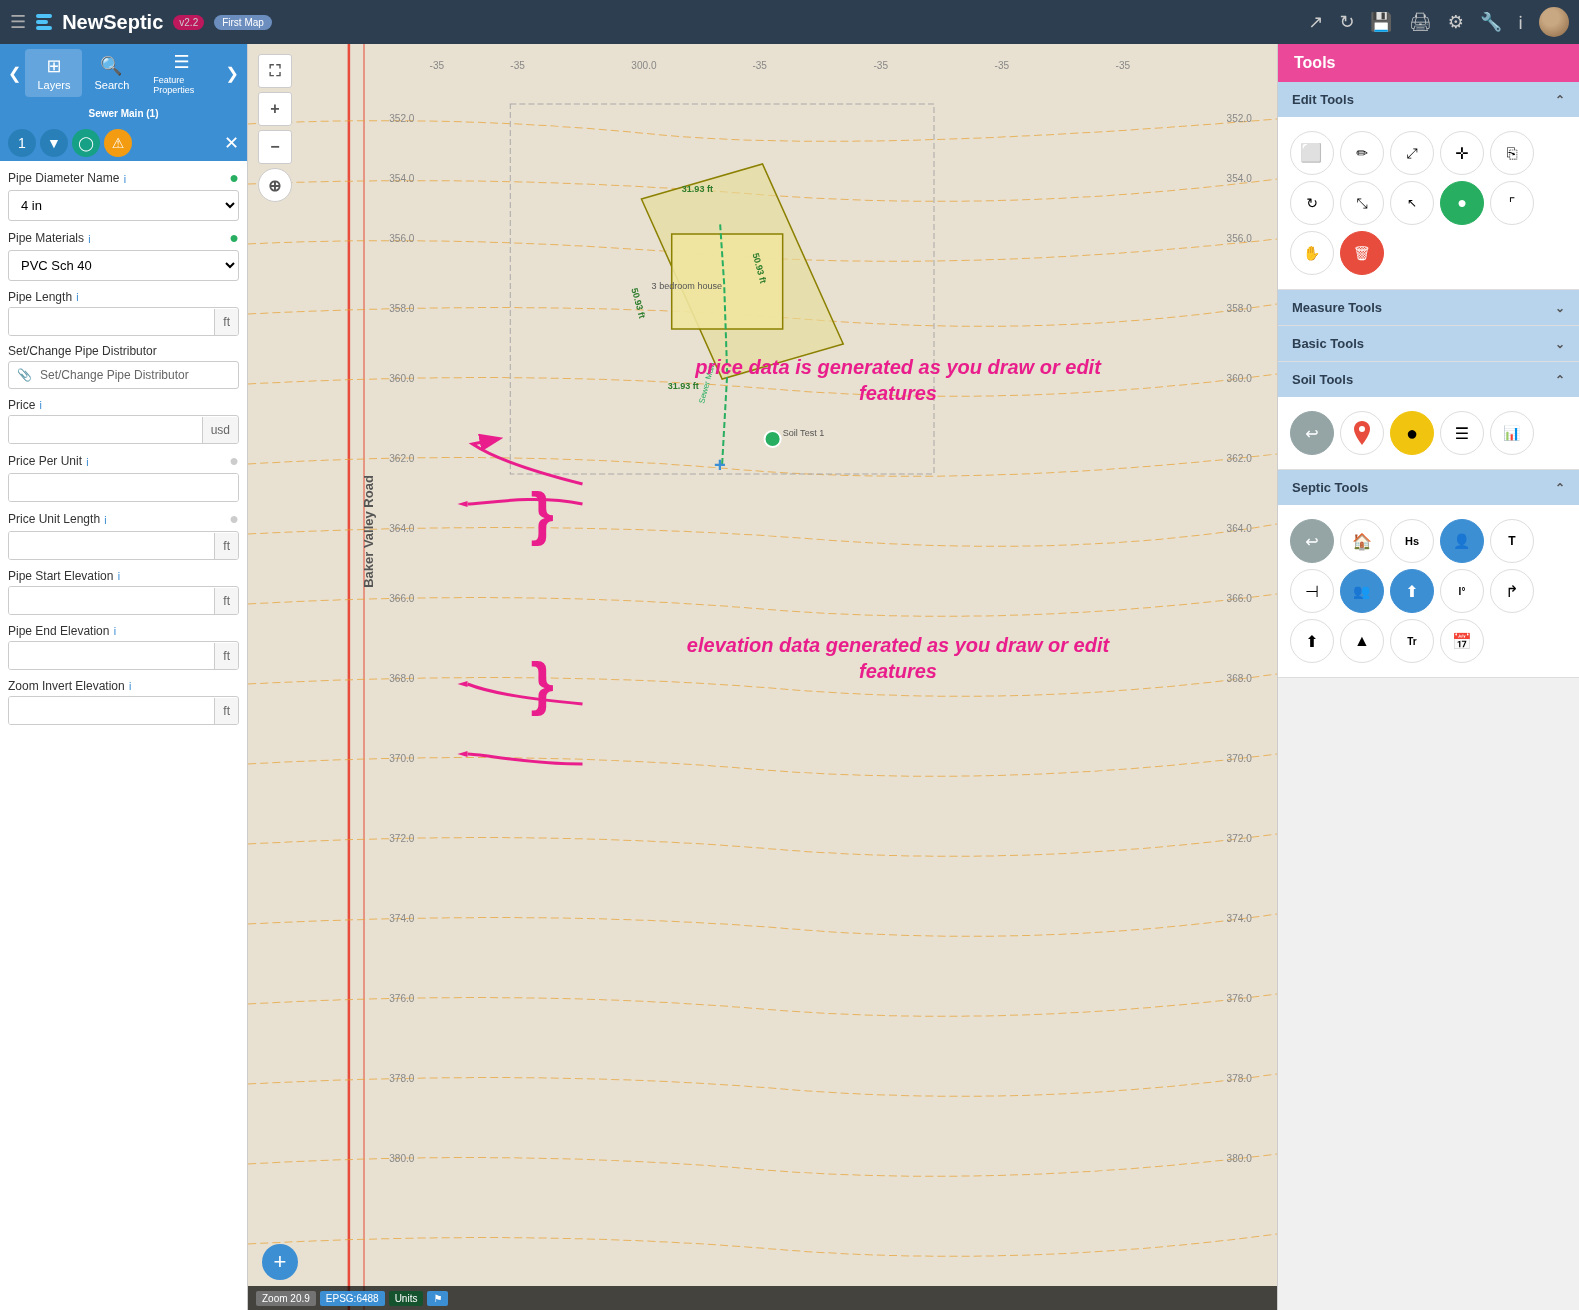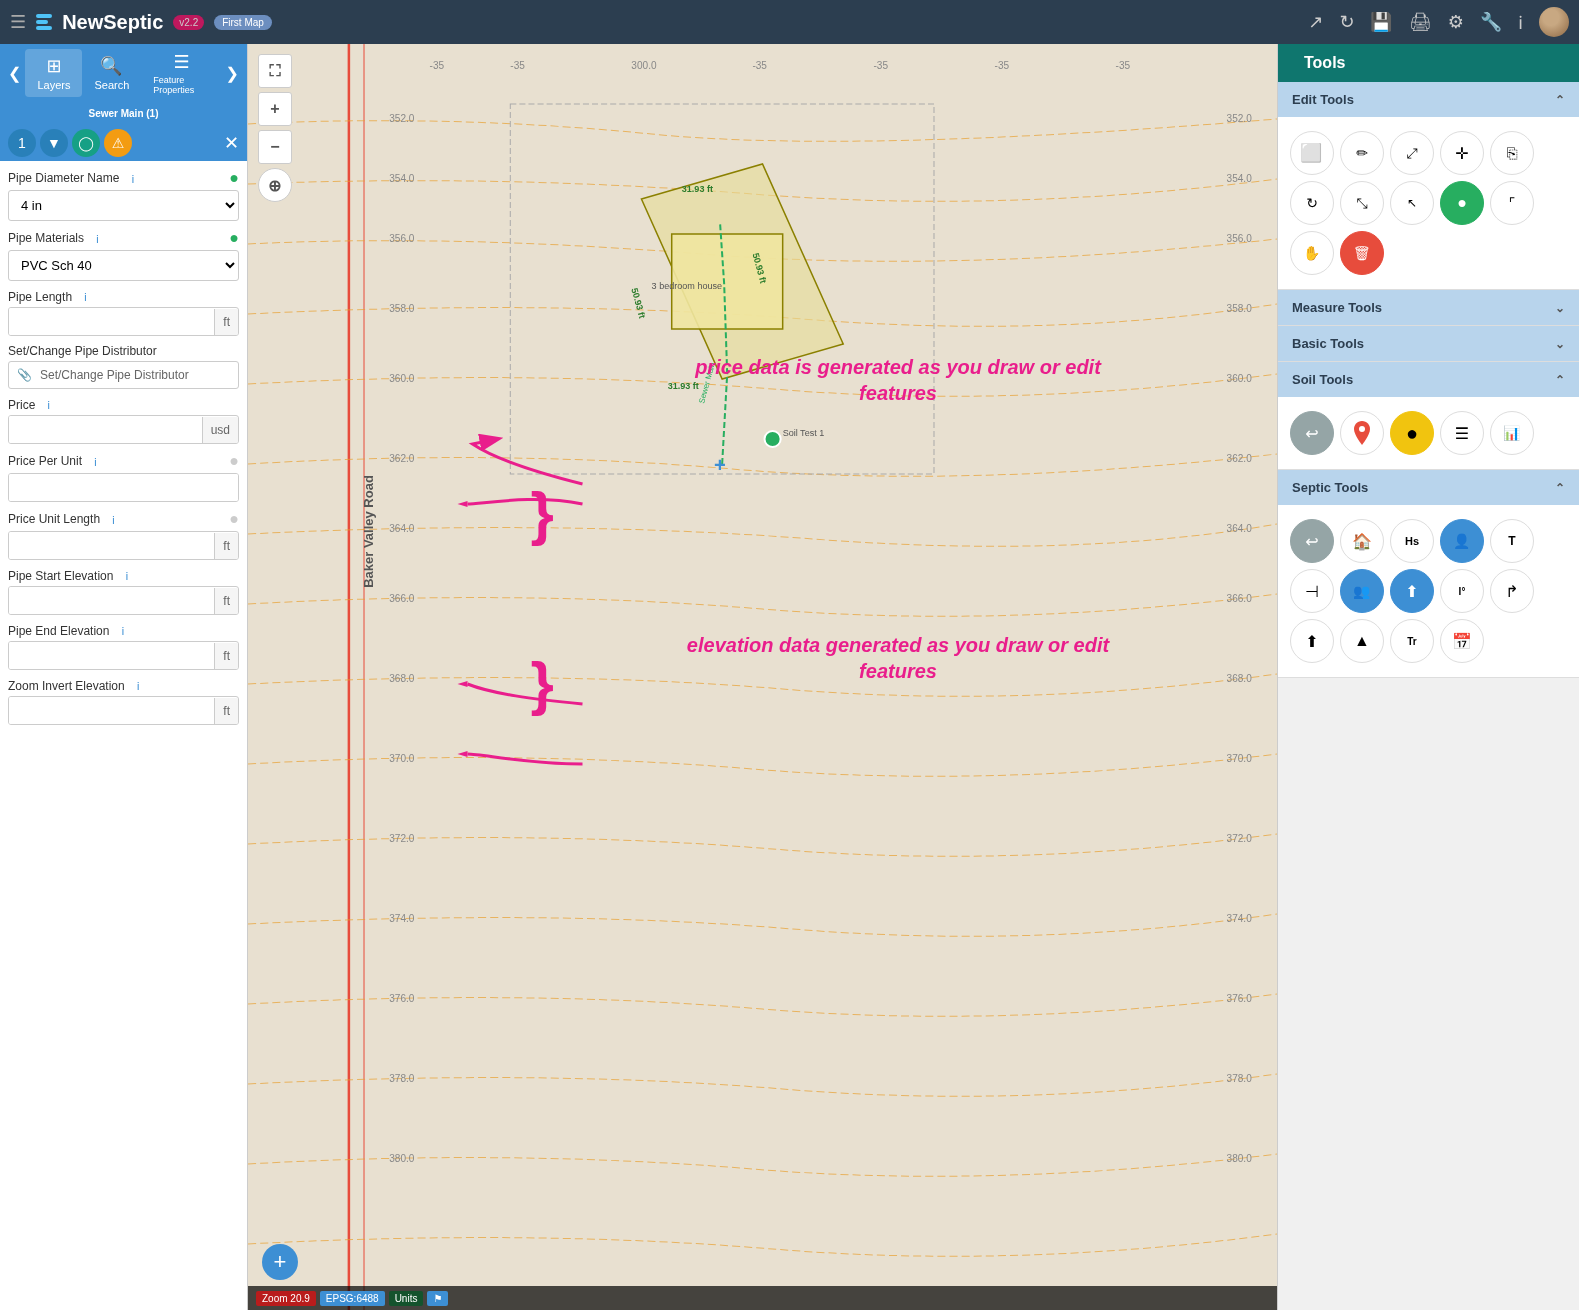--- a/index.html
+++ b/index.html
@@ -70,21 +70,21 @@
     }
     .tool-icon-btn.blue { background: #2980b9; color: white; }
     .tool-icon-btn.teal { background: #16a085; color: white; }
     .tool-icon-btn.orange { background: #f39c12; color: white; }
     .close-btn { margin-left: auto; background: none; border: none; color: white; font-size: 18px; cursor: pointer; }
 
     
     .form-content { flex: 1; overflow-y: auto; padding: 8px; }
     .field-group { margin-bottom: 8px; }
     .field-label {
-      display: flex; align-items: center; gap: 12px;
+      display: flex; align-items: center; gap: 4px;
       font-size: 12px; color: #333; margin-bottom: 3px;
     }
     .field-label .info-icon { color: #3d8fd4; font-size: 11px; cursor: pointer; }
     .field-label .toggle { margin-left: auto; }
     .toggle-on { color: #27ae60; font-size: 16px; }
     .toggle-off { color: #ccc; font-size: 16px; }
     .field-input {
       display: flex; align-items: center; border: 1px solid #ccc; border-radius: 3px;
       background: white; overflow: hidden;
     }
@@ -133,29 +133,29 @@
       display: flex; align-items: center; height: 24px; padding: 0 8px;
       font-size: 11px; gap: 12px;
     }
     .status-coords { flex: 1; }
     .status-badges { display: flex; gap: 4px; }
     .status-badge {
       background: #3d8fd4; color: white; padding: 2px 6px;
       border-radius: 2px; font-size: 10px;
     }
     .status-badge.green { background: #14532d; }
-    .status-badge.dark { background: #b91c1c; }
+    .status-badge.dark { background: #737373; }
 
     
     .right-panel {
       width: 302px; background: #f0f0f0; flex-shrink: 0;
       border-left: 1px solid #ccc; overflow-y: auto;
     }
     .tools-header {
-      background: #0f766e; color: white; padding: 10px 26px;
+      background: #ec4899; color: white; padding: 10px 16px;
       font-size: 16px; font-weight: bold;
     }
 
     
     .tool-section { border-bottom: 1px solid #ddd; }
     .tool-section-header {
       display: flex; align-items: center; justify-content: space-between;
       padding: 10px 14px; background: #b8d4ec; cursor: pointer;
       font-size: 13px; font-weight: bold; color: #2c3e50;
     }

